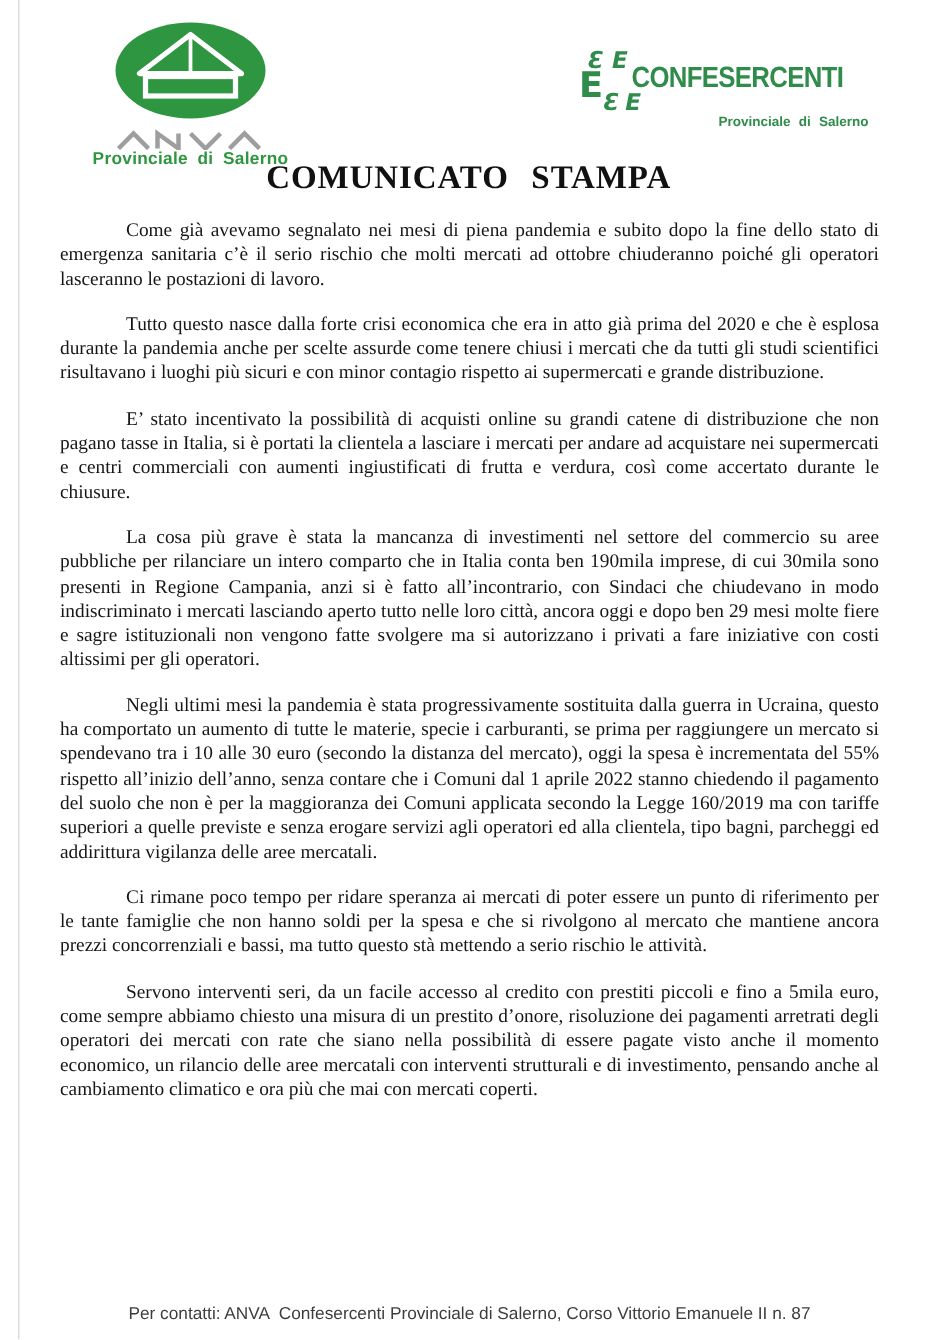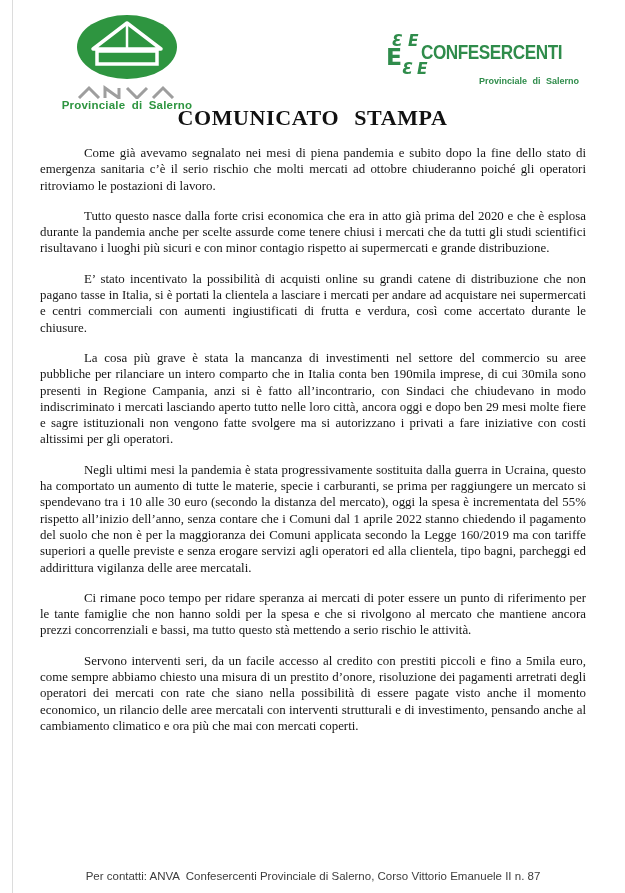--- a/index.html
+++ b/index.html
@@ -155,21 +155,21 @@
         <div class="conf-word">CONFESERCENTI</div>
       </div>
       <div class="conf-sub">Provinciale  di  Salerno</div>
     </div>
   </div>
 
   <div class="doc-title">COMUNICATO STAMPA</div>
 
 
   <div class="body-text">
-    <p>Come già avevamo segnalato nei mesi di piena pandemia e subito dopo la fine dello stato di emergenza sanitaria c’è il serio rischio che molti mercati ad ottobre chiuderanno poiché gli operatori ritroviamo le postazioni di lavoro.</p>
+    <p>Come già avevamo segnalato nei mesi di piena pandemia e subito dopo la fine dello stato di emergenza sanitaria c’è il serio rischio che molti mercati ad ottobre chiuderanno poiché gli operatori lasceranno le postazioni di lavoro.</p>
     <p>Tutto questo nasce dalla forte crisi economica che era in atto già prima del 2020 e che è esplosa durante la pandemia anche per scelte assurde come tenere chiusi i mercati che da tutti gli studi scientifici risultavano i luoghi più sicuri e con minor contagio rispetto ai supermercati e grande distribuzione.</p>
     <p>E’ stato incentivato la possibilità di acquisti online su grandi catene di distribuzione che non pagano tasse in Italia, si è portati la clientela a lasciare i mercati per andare ad acquistare nei supermercati e centri commerciali con aumenti ingiustificati di frutta e verdura, così come accertato durante le chiusure.</p>
     <p>La cosa più grave è stata la mancanza di investimenti nel settore del commercio su aree pubbliche per rilanciare un intero comparto che in Italia conta ben 190mila imprese, di cui 30mila sono presenti in Regione Campania, anzi si è fatto all’incontrario, con Sindaci che chiudevano in modo indiscriminato i mercati lasciando aperto tutto nelle loro città, ancora oggi e dopo ben 29 mesi molte fiere e sagre istituzionali non vengono fatte svolgere ma si autorizzano i privati a fare iniziative con costi altissimi per gli operatori.</p>
     <p>Negli ultimi mesi la pandemia è stata progressivamente sostituita dalla guerra in Ucraina, questo ha comportato un aumento di tutte le materie, specie i carburanti, se prima per raggiungere un mercato si spendevano tra i 10 alle 30 euro (secondo la distanza del mercato), oggi la spesa è incrementata del 55% rispetto all’inizio dell’anno, senza contare che i Comuni dal 1 aprile 2022 stanno chiedendo il pagamento del suolo che non è per la maggioranza dei Comuni applicata secondo la Legge 160/2019 ma con tariffe superiori a quelle previste e senza erogare servizi agli operatori ed alla clientela, tipo bagni, parcheggi ed addirittura vigilanza delle aree mercatali.</p>
     <p>Ci rimane poco tempo per ridare speranza ai mercati di poter essere un punto di riferimento per le tante famiglie che non hanno soldi per la spesa e che si rivolgono al mercato che mantiene ancora prezzi concorrenziali e bassi, ma tutto questo stà mettendo a serio rischio le attività.</p>
     <p>Servono interventi seri, da un facile accesso al credito con prestiti piccoli e fino a 5mila euro, come sempre abbiamo chiesto una misura di un prestito d’onore, risoluzione dei pagamenti arretrati degli operatori dei mercati con rate che siano nella possibilità di essere pagate visto anche il momento economico, un rilancio delle aree mercatali con interventi strutturali e di investimento, pensando anche al cambiamento climatico e ora più che mai con mercati coperti.</p>
   </div>
 
   <div class="footer">
     <div>Per contatti: ANVA  Confesercenti Provinciale di Salerno, Corso Vittorio Emanuele II n. 87</div>

